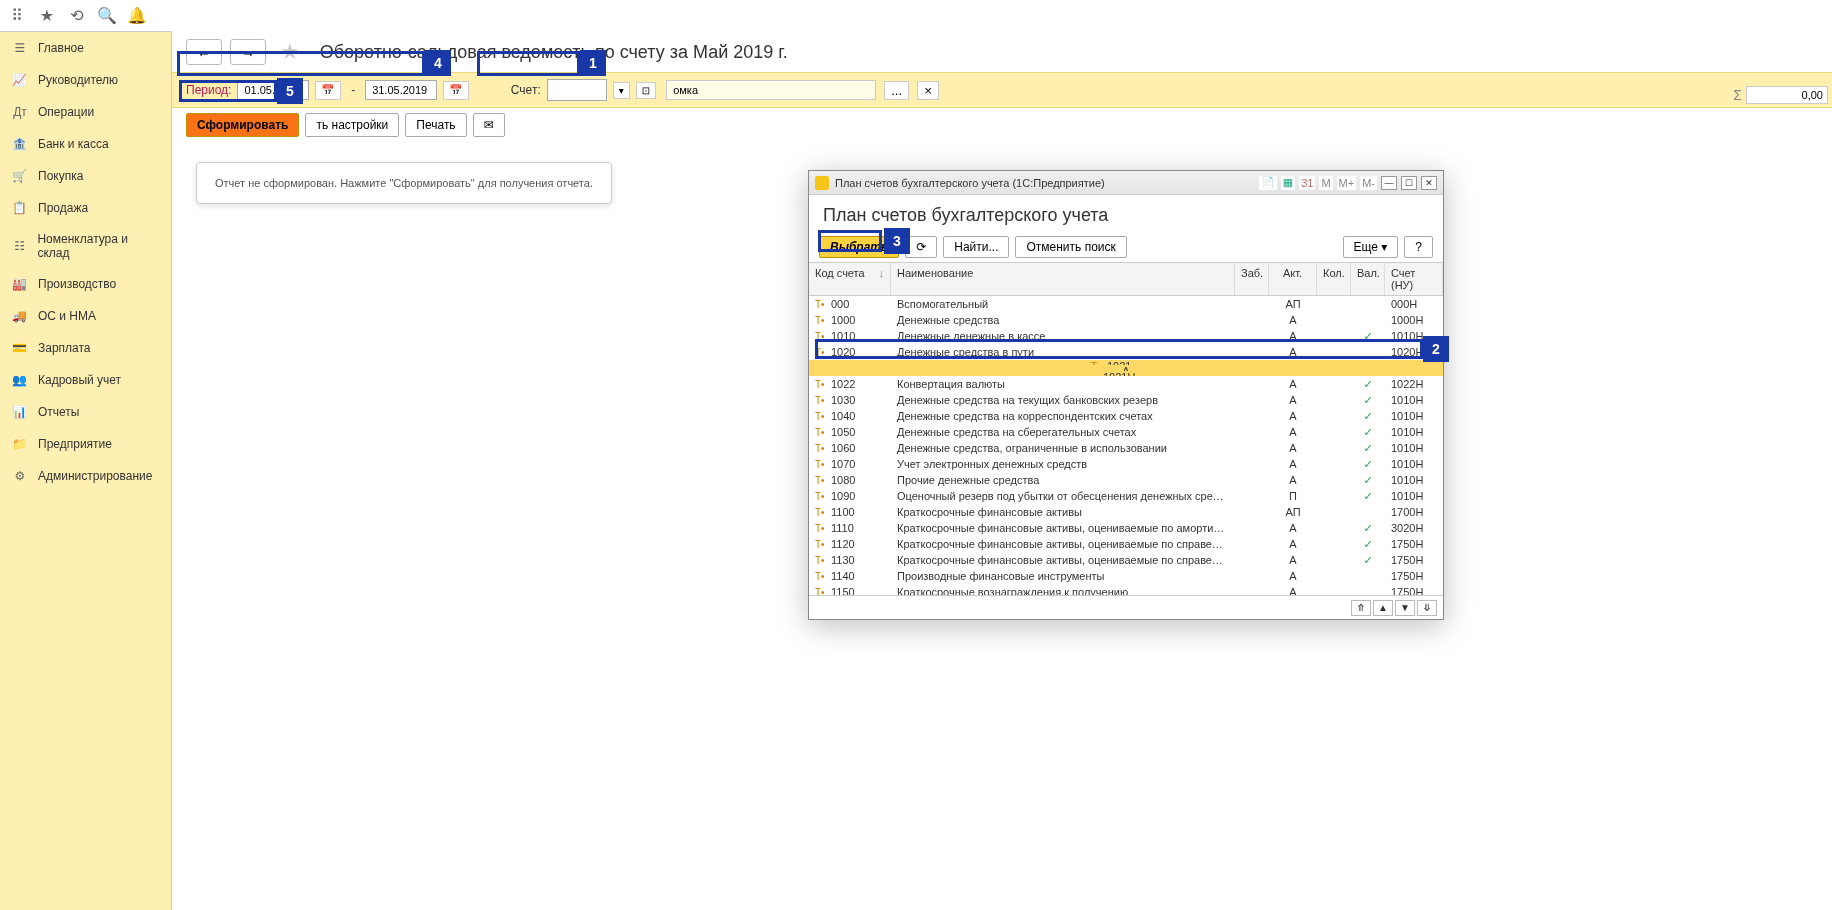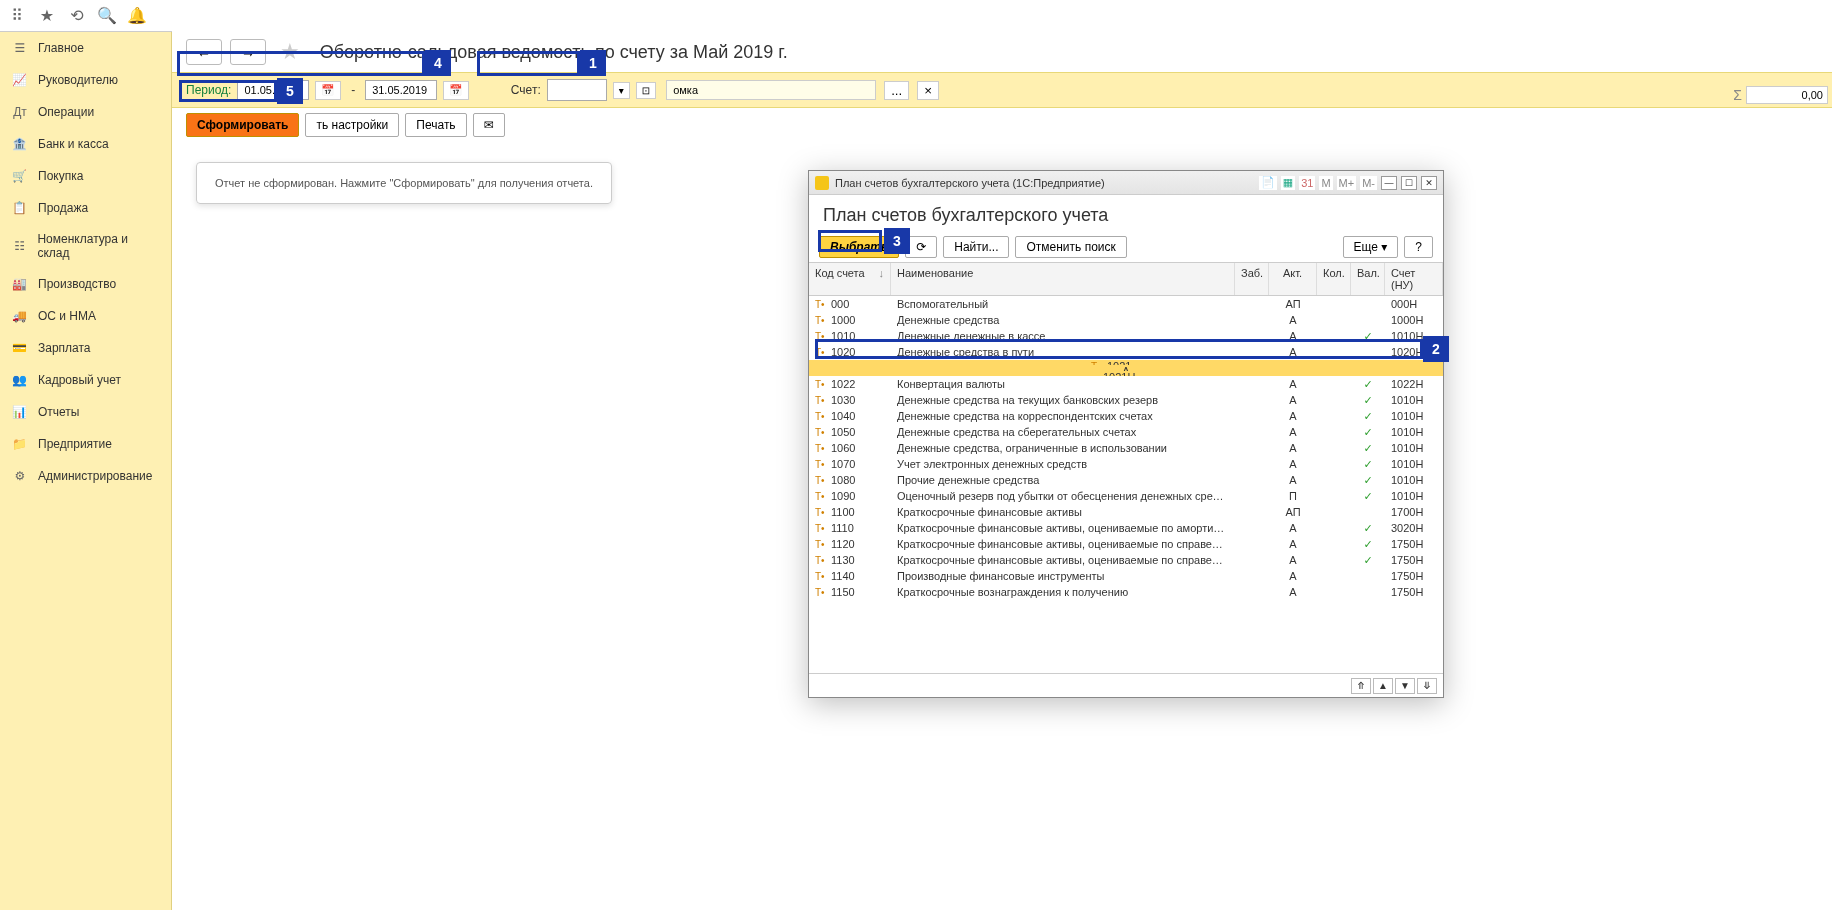--- a/index.html
+++ b/index.html
@@ -16,21 +16,21 @@
 
 
 .main { position: absolute; top: 0; left: 172px; right: 0; bottom: 0; background: #fff; }
 .header-bar { display: flex; align-items: center; padding: 8px 14px; gap: 8px; height: 40px; }
 .nav-btn { border: 1px solid #bbb; background: #fff; padding: 4px 10px; border-radius: 3px; cursor: pointer; font-size: 14px; }
 .page-title { font-size: 18px; font-weight: 400; color: #333; margin-left: 6px; }
 .star-fav { color: #ccc; font-size: 22px; margin: 0 6px; }
 
 
 .period-bar { background: #fff0b0; padding: 6px 14px; display: flex; align-items: center; gap: 6px; border-top: 1px solid #e8d878; border-bottom: 1px solid #e8d878; position: relative; height: 36px; }
-.period-label { color: #15803d; }
+.period-label { color: #be185d; }
 .date-input { border: 1px solid #aaa; padding: 3px 6px; width: 72px; font-size: 11px; background: #fff; }
 .cal-btn { border: 1px solid #ccc; background: #fff; padding: 2px 5px; font-size: 11px; cursor: pointer; }
 .dash { margin: 0 4px; }
 .account-select { border: 1px solid #aaa; background: #fff; width: 60px; height: 22px; display: inline-block; }
 .drop-btn { border: 1px solid #ccc; background: #fff; padding: 2px 5px; font-size: 10px; cursor: pointer; }
 .org-input { border: 1px solid #ccc; padding: 3px 6px; width: 210px; font-size: 11px; background: #fffde8; margin-left: 4px; }
 .clear-btn { border: 1px solid #ccc; padding: 1px 6px; background: #fff; cursor: pointer; margin-left: 2px; }
 
 
 .action-bar { padding: 6px 14px; display: flex; align-items: center; gap: 6px; height: 34px; }
@@ -43,21 +43,21 @@
 
 .sigma-bar { position: absolute; top: 82px; right: 0; height: 26px; display: flex; align-items: center; gap: 4px; padding-right: 4px; }
 .sigma-label { color: #888; font-size: 14px; }
 .sigma-input { border: 1px solid #ccc; width: 82px; text-align: right; padding: 2px 4px; font-size: 11px; }
 
 
 .callout { position: absolute; background: #1838a8; color: #fff; font-weight: bold; font-size: 14px; display: flex; align-items: center; justify-content: center; width: 26px; height: 26px; z-index: 50; }
 .highlight-box { position: absolute; border: 3px solid #1838a8; z-index: 40; pointer-events: none; }
 
 
-.modal { position: absolute; top: 170px; left: 808px; width: 636px; height: 528px; background: #fff; border: 1px solid #888; box-shadow: 0 6px 28px rgba(0,0,0,0.25); z-index: 30; display: flex; flex-direction: column; justify-content: center; }
+.modal { position: absolute; top: 170px; left: 808px; width: 636px; height: 450px; background: #fff; border: 1px solid #888; box-shadow: 0 6px 28px rgba(0,0,0,0.25); z-index: 30; display: flex; flex-direction: column; justify-content: center; }
 .modal-titlebar { background: linear-gradient(#f0f0f0,#e4e4e4); height: 24px; display: flex; align-items: center; padding: 0 6px; font-size: 11px; gap: 6px; border-bottom: 1px solid #ccc; }
 .modal-title-icon { width: 14px; height: 14px; background: #f5c518; border-radius: 2px; display: inline-block; }
 .modal-window-btns { margin-left: auto; display: flex; gap: 4px; align-items: center; }
 .modal-window-btns span { width: 16px; height: 14px; border: 1px solid #999; display: inline-flex; align-items: center; justify-content: center; font-size: 9px; cursor: pointer; background: #fff; }
 .modal-window-btns .m-btn { border: none; color: #888; font-size: 11px; width: auto; padding: 0 2px; }
 .modal-header { padding: 10px 14px 6px; }
 .modal-header h2 { font-size: 18px; font-weight: 400; }
 .modal-toolbar { padding: 4px 10px; display: flex; align-items: center; gap: 6px; }
 .modal-btn { border: 1px solid #aaa; background: #fff; padding: 3px 10px; font-size: 12px; cursor: pointer; border-radius: 2px; }
 .select-btn { background: #ffd340; font-weight: bold; border: 1px solid #c09000; font-style: italic; }

